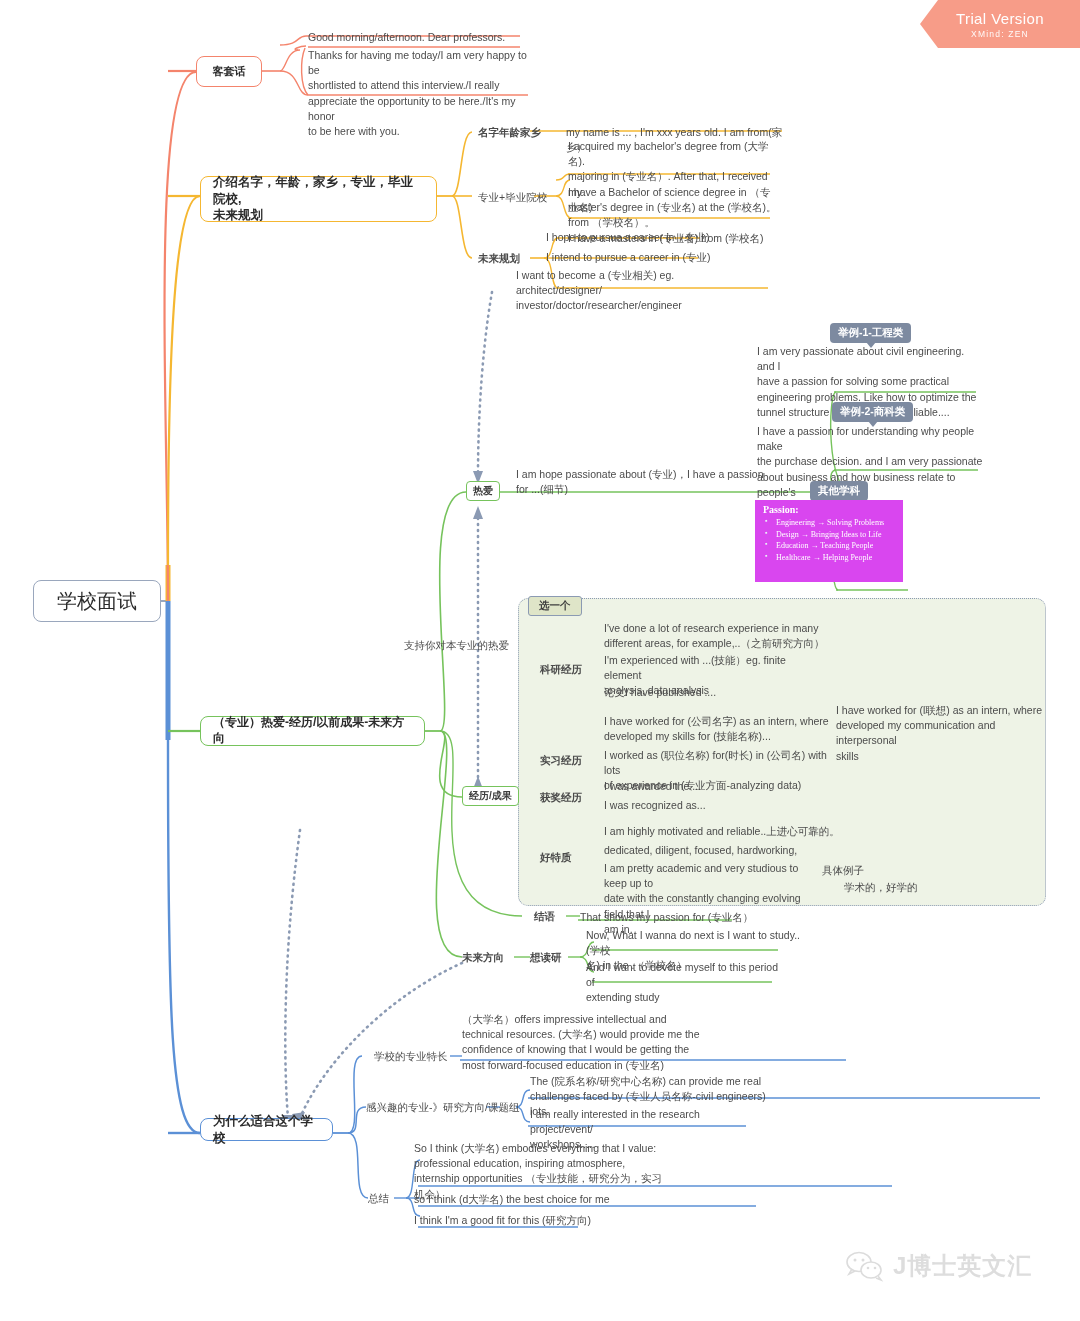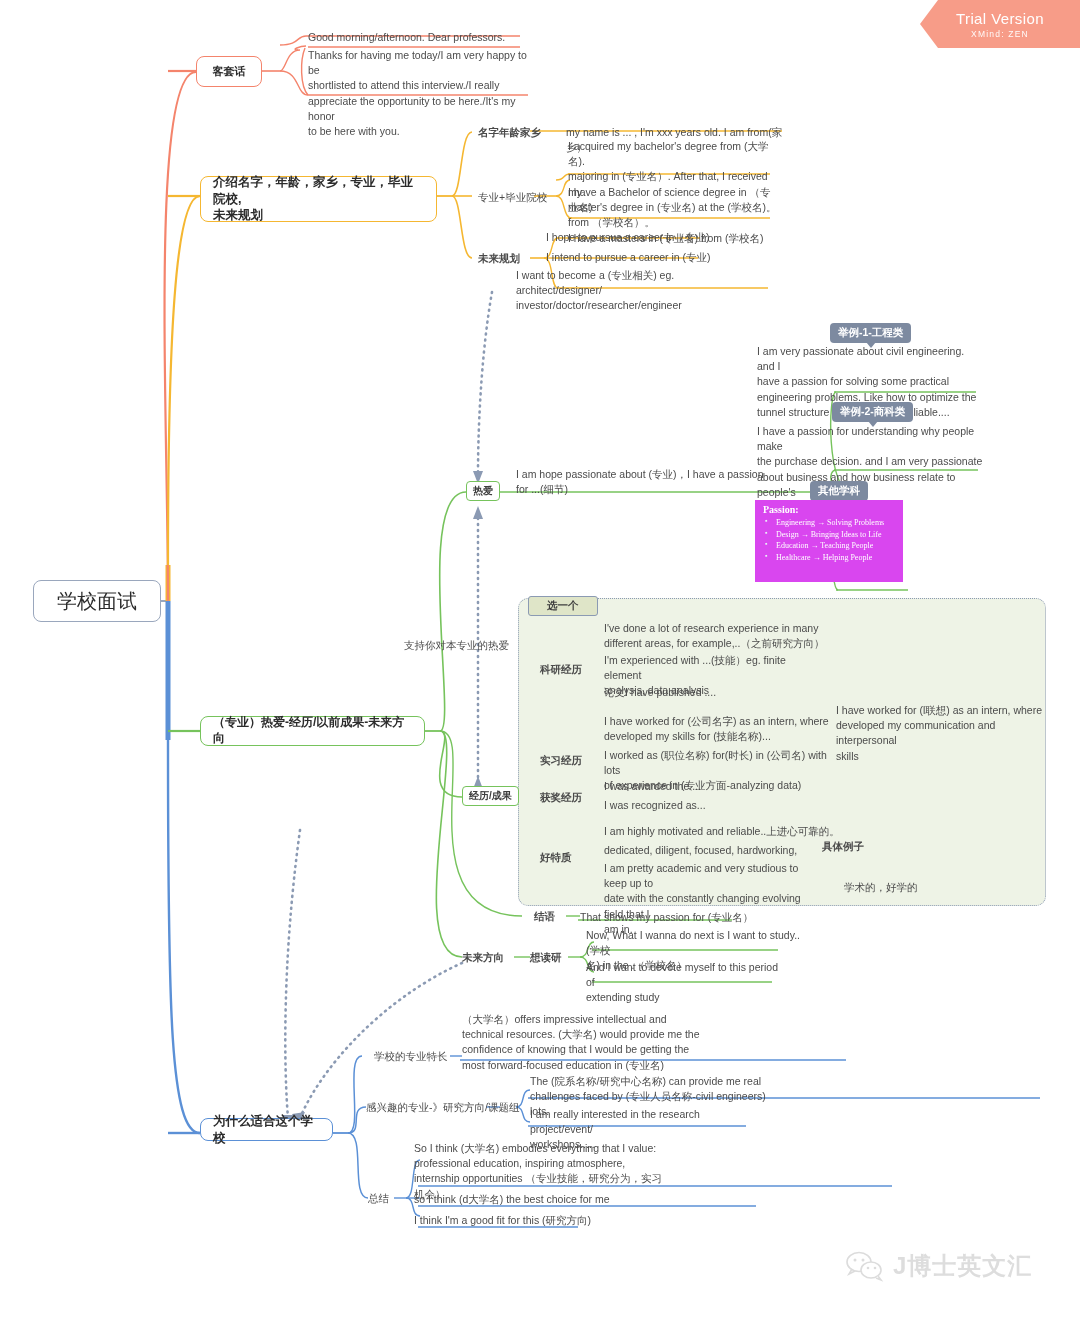--- a/index.html
+++ b/index.html
@@ -95,21 +95,21 @@
   
   #boundary{
     position:absolute;left:518px;top:598px;width:526px;height:306px;
     border:1.6px dotted #8b9ab3;border-radius:10px;
     background:#eef3e6;
   }
   #boundary-label{
     position:absolute;left:528px;top:596px;
     border:1.6px solid #8b9ab3;background:#dfe5c8;
     font-size:10.5px;color:#3d3d3d;font-weight:bold;
-    padding:2px 18px;border-radius:3px;
+    padding:2px 10px;border-radius:3px;
   }
   
   #trial{
     position:absolute;right:0;top:0;width:160px;height:48px;
     background:#f79c88;color:#fff;
     clip-path:polygon(18px 0,100% 0,100% 100%,18px 100%,0 50%);
     display:flex;flex-direction:column;align-items:center;justify-content:center;
   }
   #trial .t1{font-size:15px;letter-spacing:.4px;}
   #trial .t2{font-size:8.5px;letter-spacing:1.2px;margin-top:2px;opacity:.95;}
@@ -377,21 +377,21 @@
   <div class="sublabel" style="left:540px;top:791px;">获奖经历</div>
   <div class="leaf" style="left:604px;top:779px;width:200px;">I was awarded the ...</div>
   <div class="leaf" style="left:604px;top:798px;width:200px;">I was recognized as...</div>
 
   <div class="sublabel" style="left:540px;top:851px;">好特质</div>
   <div class="leaf" style="left:604px;top:824px;width:250px;">I am highly motivated and reliable..上进心可靠的。</div>
   <div class="leaf" style="left:604px;top:843px;width:250px;">dedicated, diligent, focused, hardworking,</div>
   <div class="leaf" style="left:604px;top:861px;width:218px;">I am pretty academic and very studious to keep up to
 date with the constantly changing evolving field that I
 am in.</div>
-  <div class="anno" style="left:822px;top:840px;font-weight:bold;">具体例子</div>
+  <div class="anno" style="left:822px;top:864px;">具体例子</div>
   <div class="anno" style="left:844px;top:881px;">学术的，好学的</div>
 
   <div class="sublabel" style="left:534px;top:910px;">结语</div>
   <div class="leaf" style="left:580px;top:910px;width:220px;">That shows my passion for (专业名）</div>
 
   <div class="sublabel" style="left:462px;top:951px;">未来方向</div>
   <div class="sublabel" style="left:530px;top:951px;text-align:right;">想读研</div>
   <div class="leaf" style="left:586px;top:928px;width:218px;">Now, What I wanna do next is I want to study..(学校
 名) in the .（学校名）</div>
   <div class="leaf" style="left:586px;top:960px;width:200px;">And I want to devote myself to this period of

